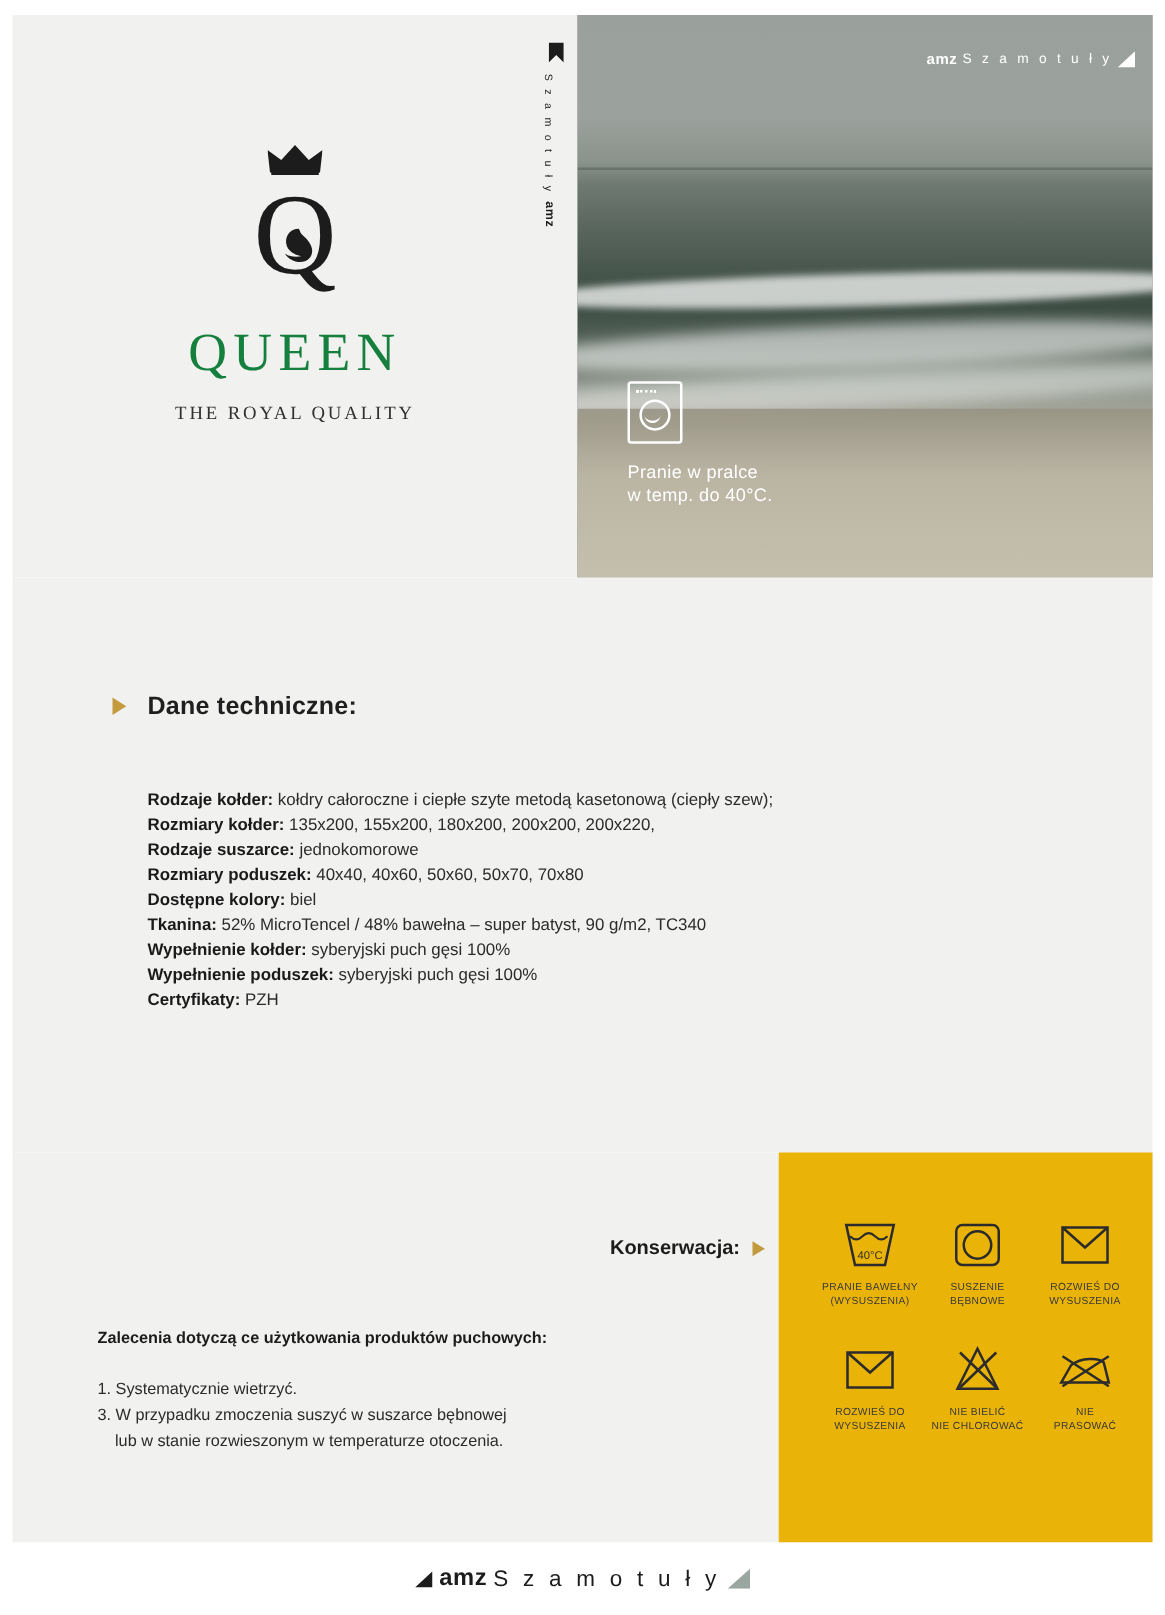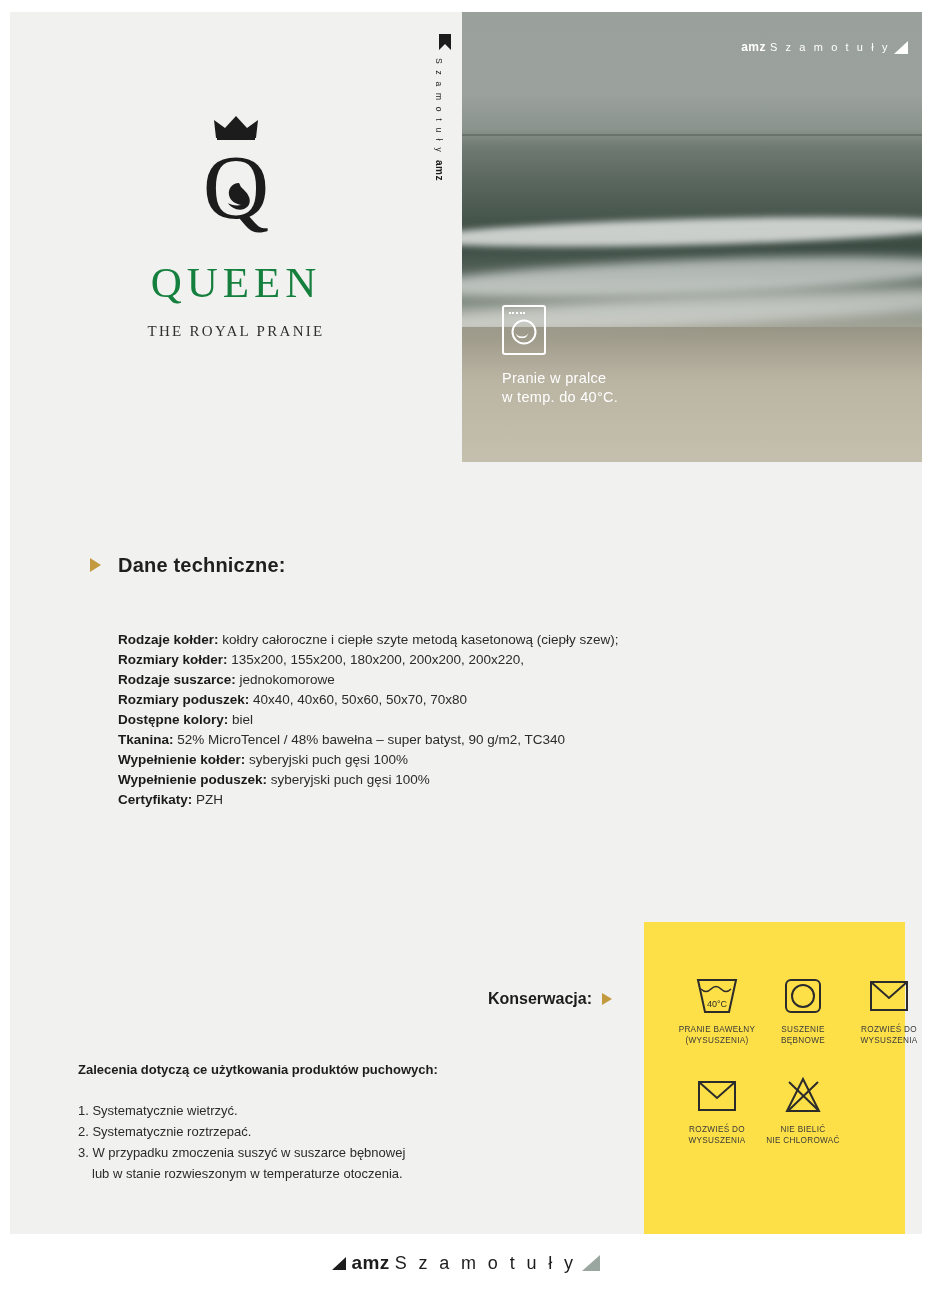--- a/index.html
+++ b/index.html
@@ -278,25 +278,25 @@
   .care {
     position: absolute;
     left: 10px;
     top: 922px;
     width: 912px;
     height: 312px;
     background: #f1f1f0;
   }
   .care-panel {
     position: absolute;
-    right: 17px;
+    right: 0;
     top: 0;
-    width: 261px;
+    width: 299px;
     height: 312px;
-    background: #fde047;
+    background: #eab308;
   }
   .care-title {
     position: absolute;
     right: 330px;
     top: 68px;
     font-size: 16px;
     font-weight: bold;
     color: #1c1c1c;
   }
   .care-tri {
@@ -402,21 +402,21 @@
           <path d="M2 22 L0 4 L11 12 L22 0 L33 12 L44 4 L42 22 Z" fill="#1c1c1c"></path>
           <rect x="3" y="21" width="38" height="3" fill="#1c1c1c"></rect>
         </svg>
         <div class="q-mark">
           Q
           <svg class="q-bird" width="34" height="34" viewBox="0 0 34 34">
             <path d="M20 3 C13 3 9 9 10 15 C11 21 17 24 22 25 C17 26 12 25 9 23 C12 28 19 31 25 29 C30 27 32 22 30 17 C28 12 24 9 22 7 C21 6 21 4 20 3 Z" fill="#1c1c1c"></path>
           </svg>
         </div>
         <div class="brand-name">QUEEN</div>
-        <div class="brand-tagline">THE ROYAL PRANIE</div>
+        <div class="brand-tagline">THE ROYAL QUALITY</div>
       </div>
     </div>
 
     <div class="hero-right">
       <div class="sea">
         <div class="horizon"></div>
         <div class="foam1"></div>
         <div class="foam2"></div>
         <div class="foam3"></div>
         <div class="wetsand"></div>
@@ -551,32 +551,44 @@
               <path d="M9 8 L38 36" stroke="#2b2b2b" stroke-width="2"></path>
               <path d="M38 8 L9 36" stroke="#2b2b2b" stroke-width="2"></path>
             </svg>
           </div>
           <div class="icon-cap">
             <div>NIE BIELIĆ</div>
             <div>NIE CHLOROWAĆ</div>
           </div>
         </div>
 
+        <div class="icon-cell">
+          <div class="glyph">
+            <svg width="50" height="42" viewBox="0 0 50 42">
+              <path d="M6 32 L44 32 L40 16 C36 12 22 12 14 18 Z" fill="none" stroke="#2b2b2b" stroke-width="2"></path>
+              <path d="M7 11 L44 35" stroke="#2b2b2b" stroke-width="2"></path>
+              <path d="M44 11 L7 35" stroke="#2b2b2b" stroke-width="2"></path>
+            </svg>
+          </div>
+          <div class="icon-cap">
+            <div>NIE</div>
+            <div>PRASOWAĆ</div>
+          </div>
+        </div>
 
       </div>
     </div>
 
     <div class="care-title">Konserwacja:</div>
     <div class="care-tri"></div>
 
     <div class="care-sub">Zalecenia dotyczą ce użytkowania produktów puchowych:</div>
 
     <div class="care-list">
       <div>1. Systematycznie wietrzyć.</div>
-      <div>2. Systematycznie roztrzepać.</div>
       <div>3. W przypadku zmoczenia suszyć w suszarce bębnowej</div>
       <div class="indent">lub w stanie rozwieszonym w temperaturze otoczenia.</div>
     </div>
   </div>
 
   <div class="footer">
     <svg width="14" height="13" viewBox="0 0 14 13">
       <path d="M0 13 L14 0 L14 13 Z" fill="#1c1c1c"></path>
     </svg>
     <span class="amz">amz</span>

